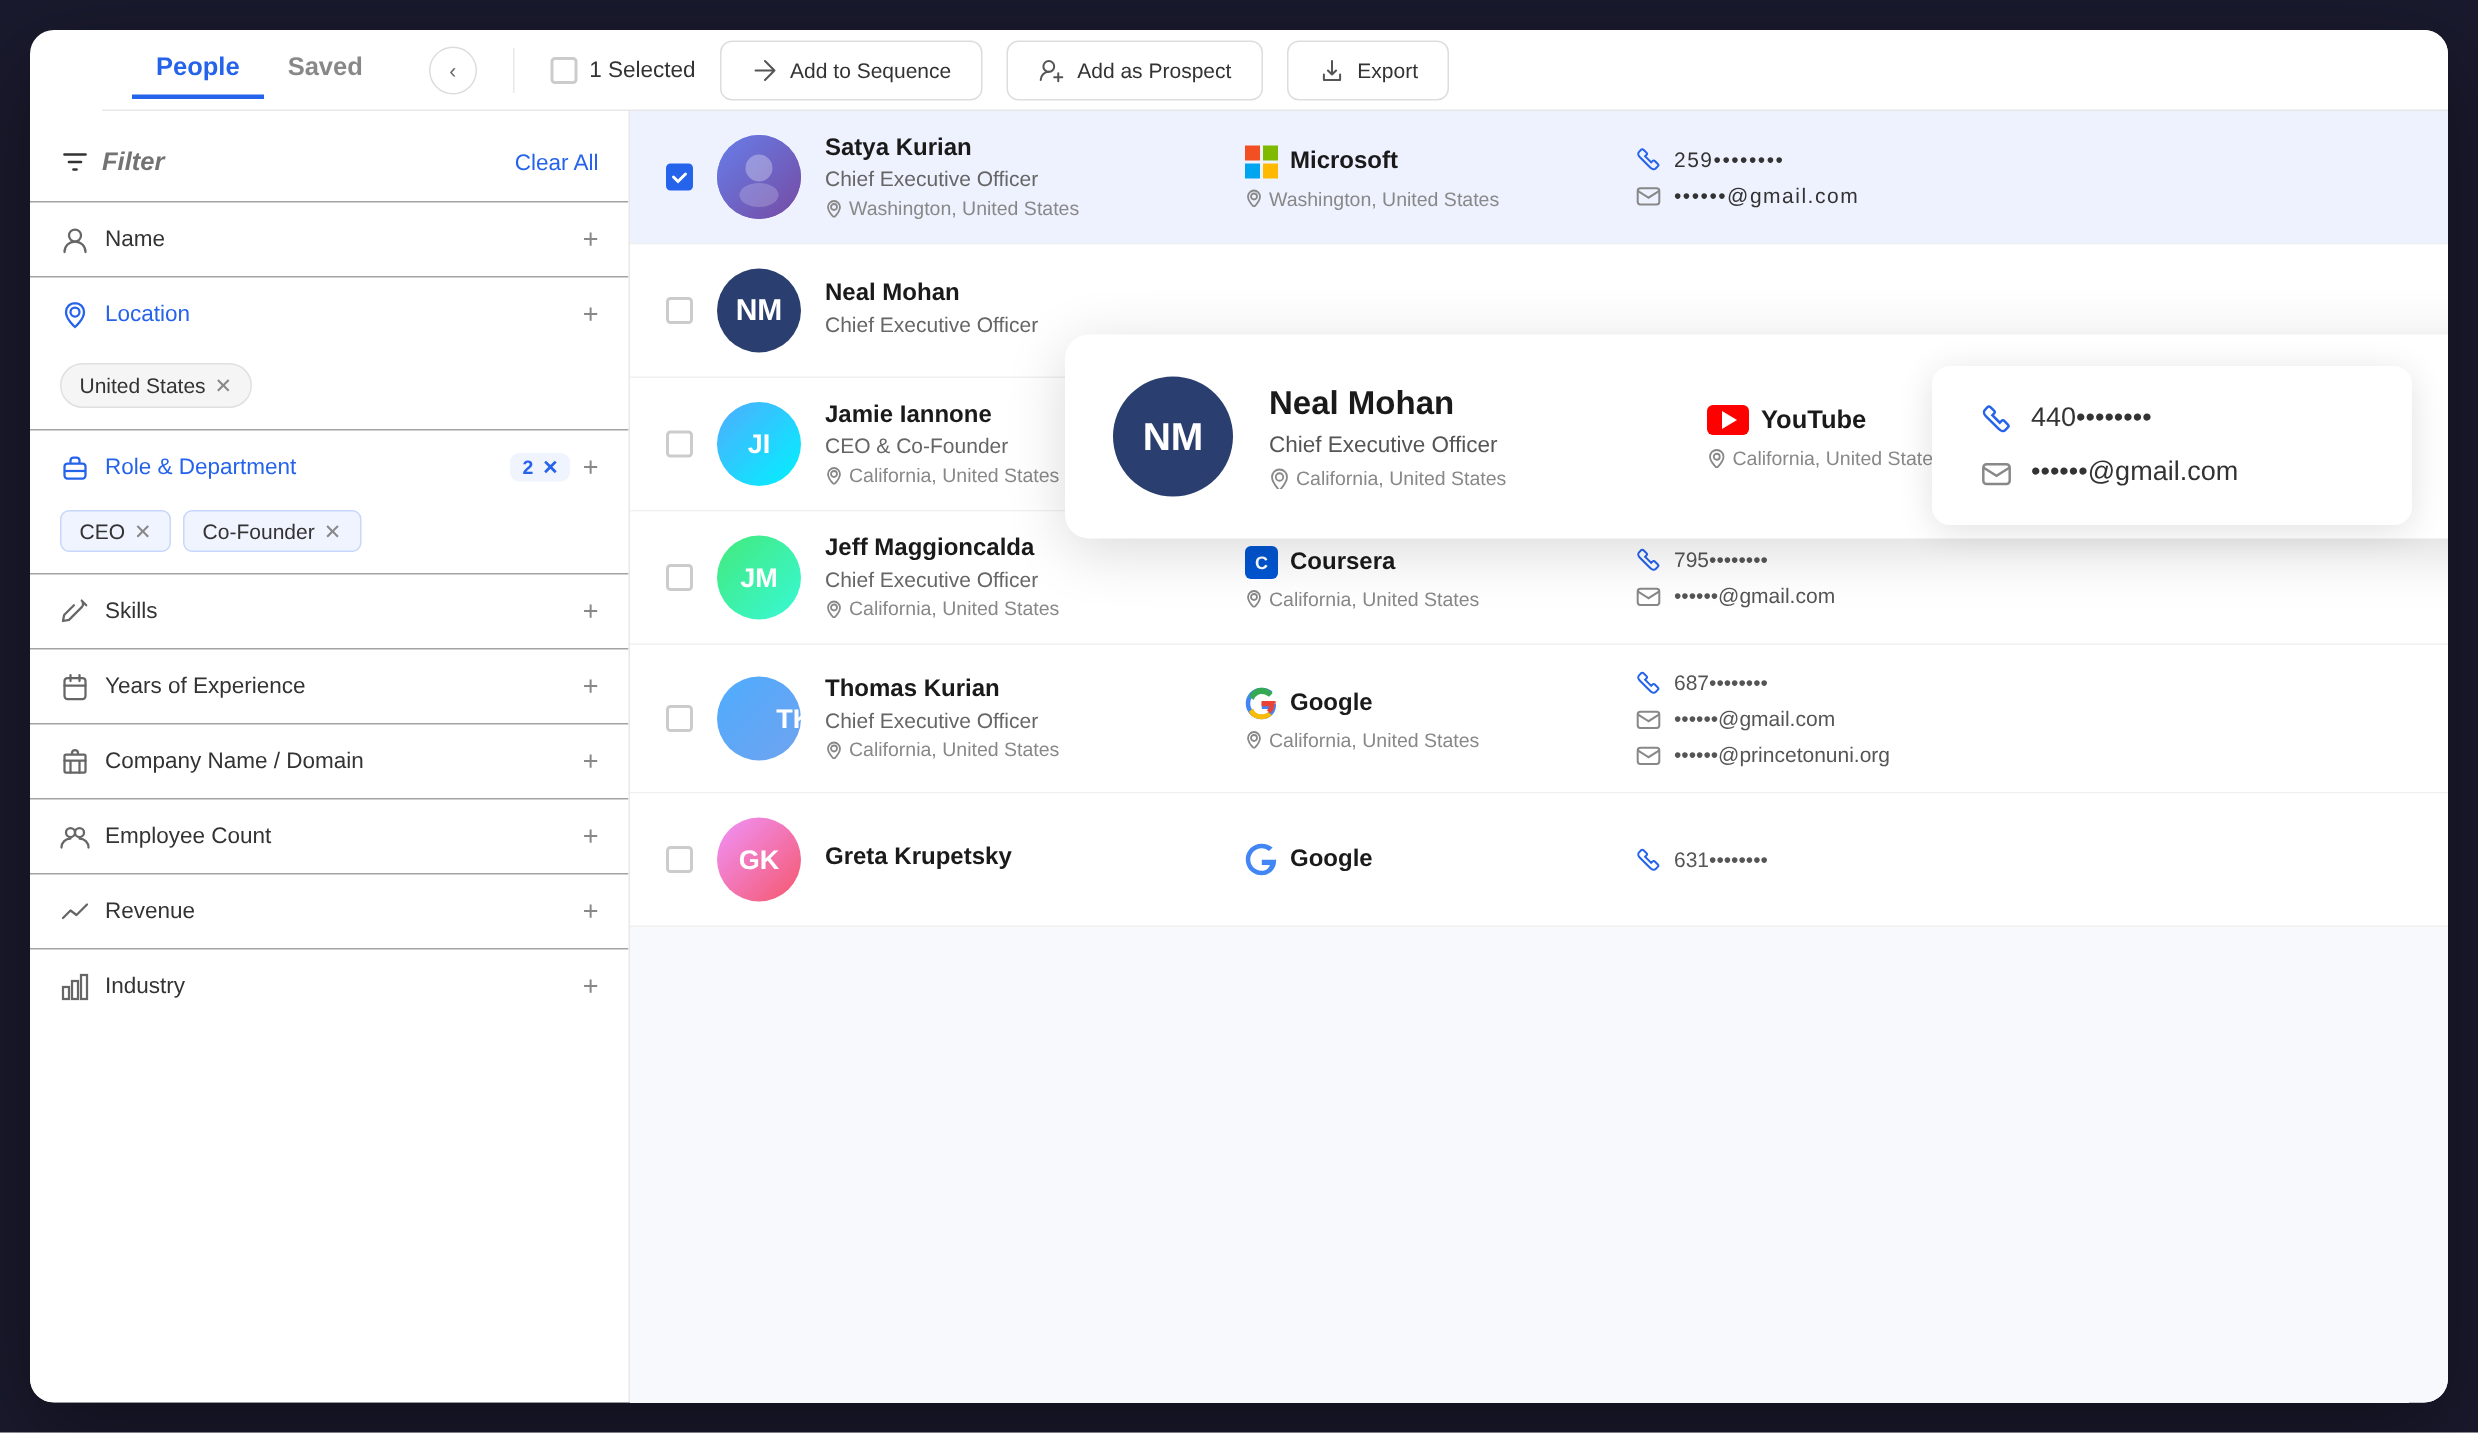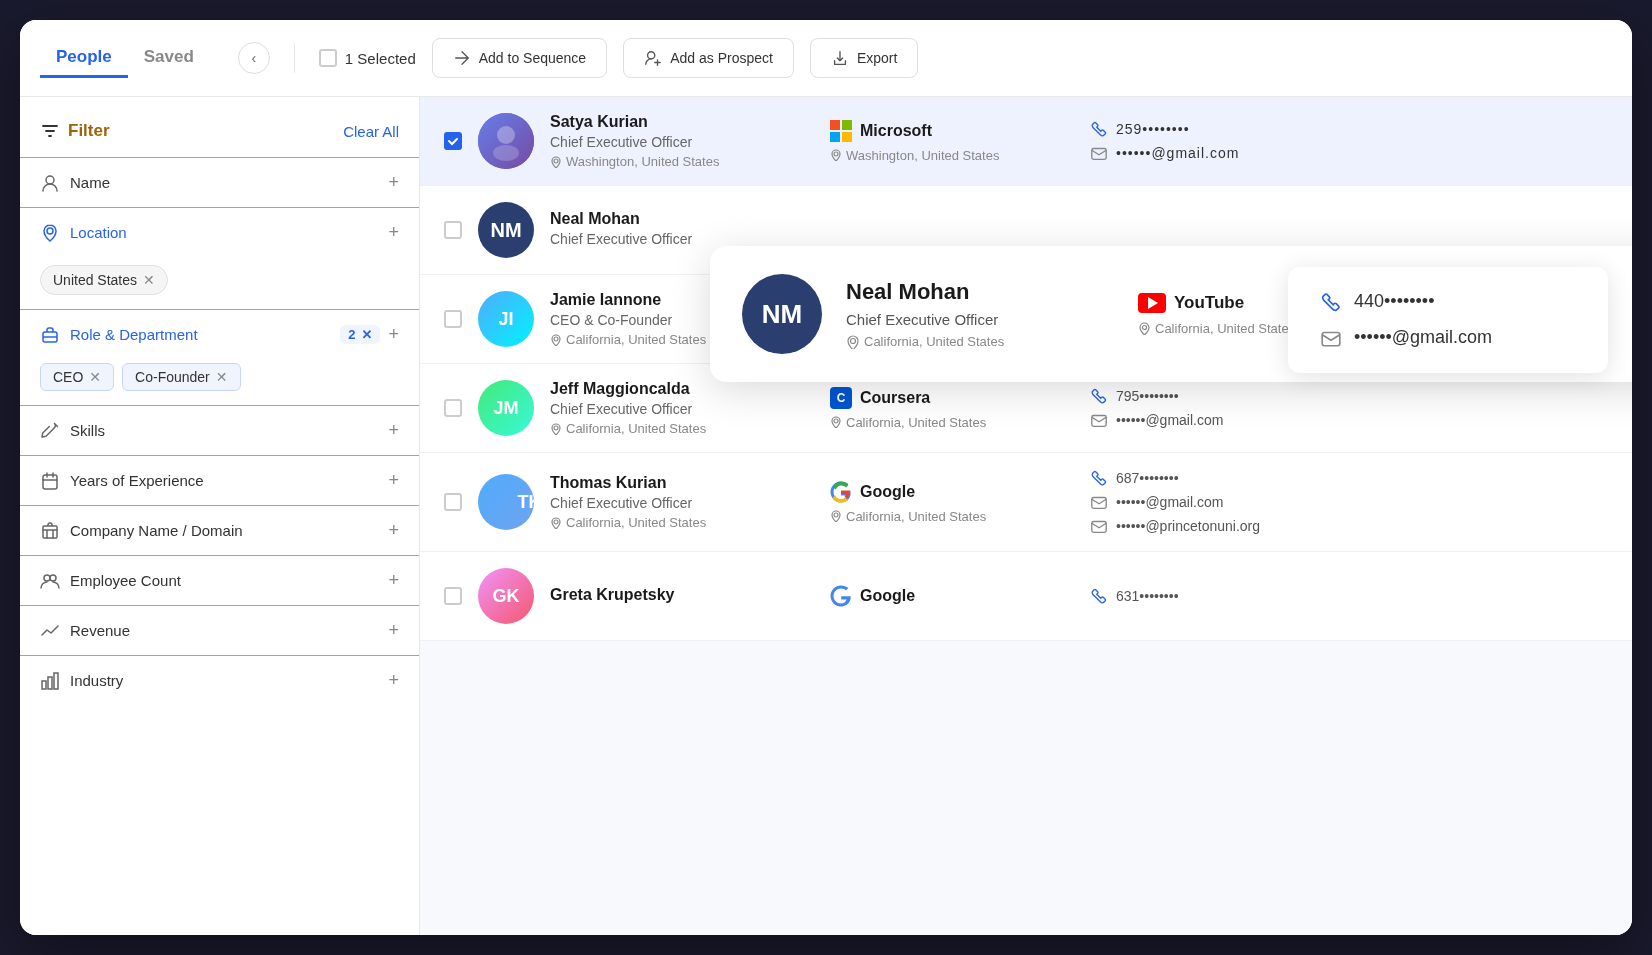--- a/index.html
+++ b/index.html
@@ -19,25 +19,26 @@
       overflow: hidden;
       display: flex;
       flex-direction: column;
       box-shadow: 0 20px 60px rgba(0,0,0,0.4);
     }
     
     .top-bar {
       display: flex;
       align-items: center;
       padding: 0 20px;
-      height: 77px;
+      height: 54px;
       border-bottom: 1px solid #e8e8e8;
       background: #fff;
       flex-shrink: 0;
       gap: 16px;
+      margin-left: 48px;
     }
     .tabs {
       display: flex;
       gap: 0;
       margin-right: 12px;
     }
     .tab {
       padding: 8px 16px;
       font-size: 17px;
       font-weight: 600;
@@ -115,21 +116,22 @@
       align-items: center;
       justify-content: space-between;
       padding: 8px 20px 16px;
     }
     .filter-title {
       display: flex;
       align-items: flex-start;
       gap: 8px;
       font-size: 17px;
       font-weight: 600;
-      color: #a16207;
+      color: #737373;
+      font-style: italic;
     }
     .clear-all {
       font-size: 15px;
       color: #2563eb;
       cursor: pointer;
       font-weight: 500;
     }
     .filter-item {
       display: flex;
       align-items: center;

